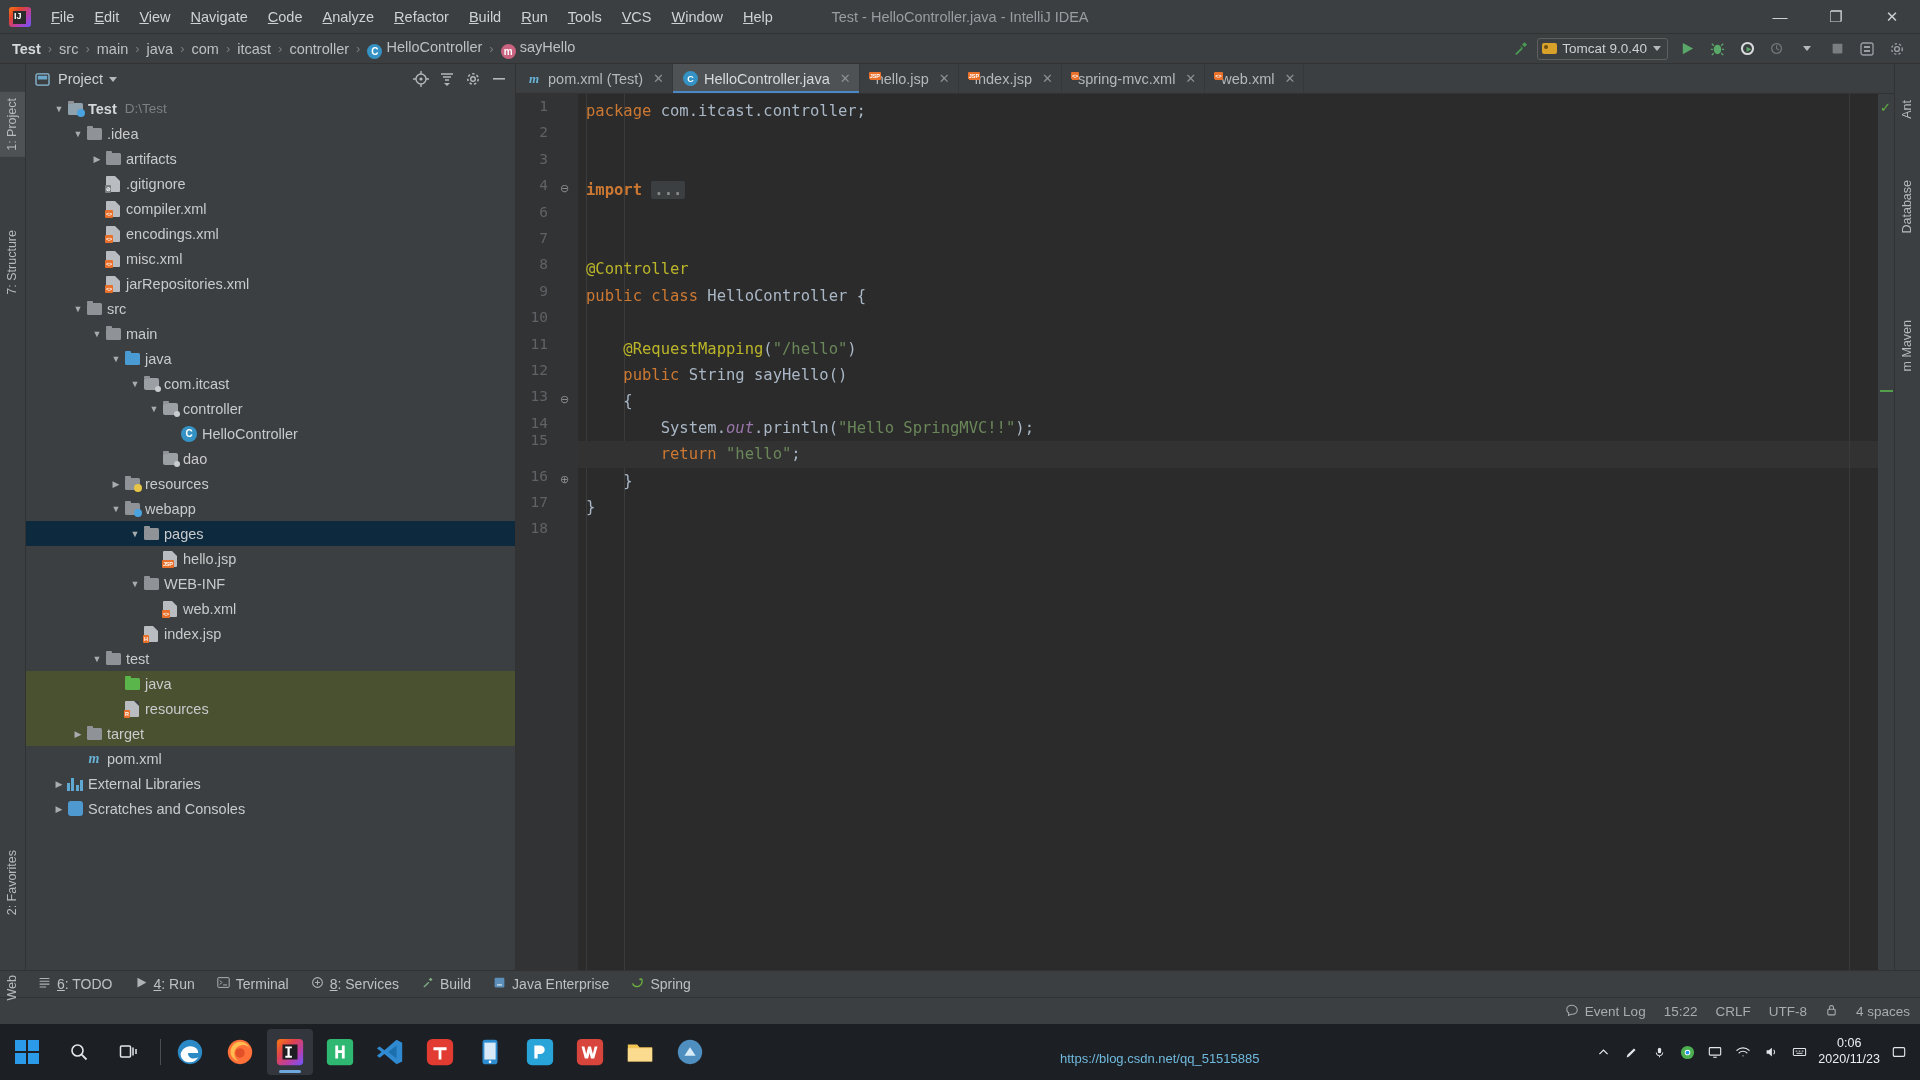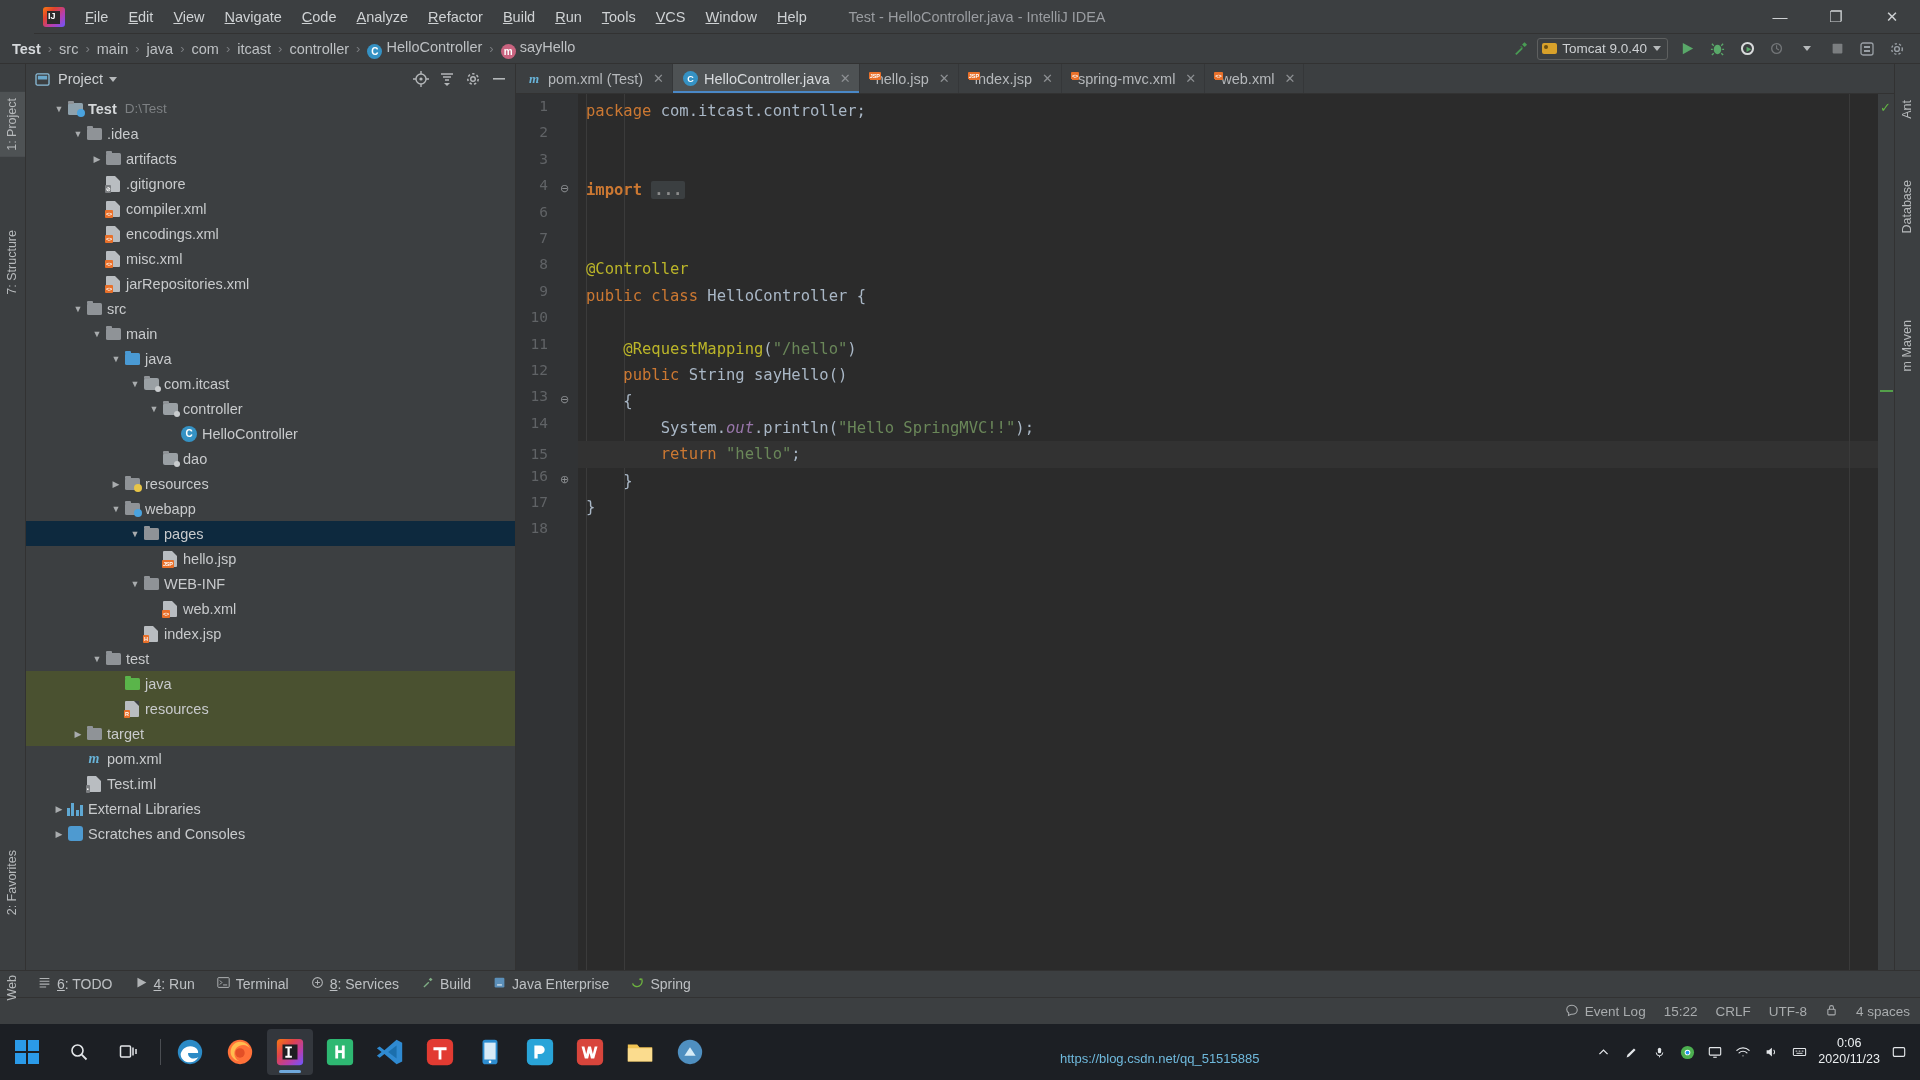--- a/index.html
+++ b/index.html
@@ -2,21 +2,21 @@
 <html><head>
 <meta charset="utf-8">
 <style>
   * { box-sizing: border-box; margin:0; padding:0; }
   html,body { width:1920px; height:1080px; overflow:hidden; background:#3c3f41;
     font-family:"Liberation Sans", sans-serif; color:#bbbbbb; }
   #app { position:relative; width:1920px; height:1080px; display:flex; flex-direction:column; }
 
   
   .menubar { height:34px; background:#3c3f41; display:flex; align-items:center;
-     position:relative; flex:none; border-bottom:1px solid #323232;margin-left:34px;}
+     position:relative; flex:none; border-bottom:1px solid #323232;}
   .applogo { width:26px; height:24px; margin-left:7px; margin-right:8px; position:relative; flex:none;}
   .applogo .sq { position:absolute; inset:2px; border-radius:3px;
      background:linear-gradient(135deg,#f97a12 0%, #e1432d 30%, #b63fb0 65%, #6b57ff 100%); }
   .applogo .inner{ position:absolute; left:6px; top:6px; width:13px; height:13px; background:#2b2b2b;}
   .applogo .ij{ position:absolute; left:7px; top:6px; font-size:9px; color:#fff; font-weight:bold;}
   .menu-items { display:flex; align-items:center; }
   .menu-item { font-size:14.5px; color:#cfd2d4; padding:4px 10px; cursor:default; white-space:nowrap;}
   .menu-item u { text-decoration:underline; }
   .wintitle { position:absolute; left:0; right:0; text-align:center; font-size:14.5px;
      color:#9a9da1; pointer-events:none;}
@@ -566,30 +566,20 @@
           </div>
           <div class="row">
             <span style="display:inline-block;width:45px"></span>
             <span class="arrow"></span>
             <span class="ico">
               <span class="mvni">m</span>
             </span>
             <span class="lbl">pom.xml</span>
           </div>
           <div class="row">
-            <span style="display:inline-block;width:45px"></span>
-            <span class="arrow"></span>
-            <span class="ico">
-              <span class="filei">
-                <span class="tag gray">▪</span>
-              </span>
-            </span>
-            <span class="lbl">Test.iml</span>
-          </div>
-          <div class="row">
             <span style="display:inline-block;width:26px"></span>
             <span class="arrow">▶</span>
             <span class="ico">
               <span class="libi">
                 <i style="height:8px"></i>
                 <i style="height:13px"></i>
                 <i style="height:6px"></i>
                 <i style="height:11px"></i>
               </span>
             </span>
@@ -655,21 +645,21 @@
             <div class="gnum" style="top: 162.4px;">8</div>
             <div class="gnum" style="top: 188.8px;">9</div>
             <div class="gmark" style="top: 193.8px;"><span class="gbean"></span></div>
             <div class="gnum" style="top: 215.2px;">10</div>
             <div class="gnum" style="top: 241.6px;">11</div>
             <div class="gnum" style="top: 268px;">12</div>
             <div class="gmark" style="top: 273px;"><span class="gbean"></span></div>
             <div class="gnum" style="top: 294.4px;">13</div>
             <div class="gfold" style="top: 299.4px;">⊖</div>
             <div class="gnum" style="top: 320.8px;">14</div>
-            <div class="gnum" style="top: 352px; margin-left: 32px;">15</div>
+            <div class="gnum" style="top: 338px; margin-left: 32px;">15</div>
             <div class="gnum" style="top: 373.6px;">16</div>
             <div class="gfold" style="top: 378.6px;">⊕</div>
             <div class="gnum" style="top: 400px; text-align: right;">17</div>
             <div class="gnum" style="top: 426.4px;">18</div>
           </div>
         <div class="codearea" id="codearea">
           <div class="vline" style="left:8px"></div>
           <div class="vline" style="left:46px"></div>
         <div class="cline" style="top: 4px;"><span class="kw">package </span><span class="plain">com.itcast.controller;</span></div>
             <div class="cline" style="top: 30.4px;"></div>

